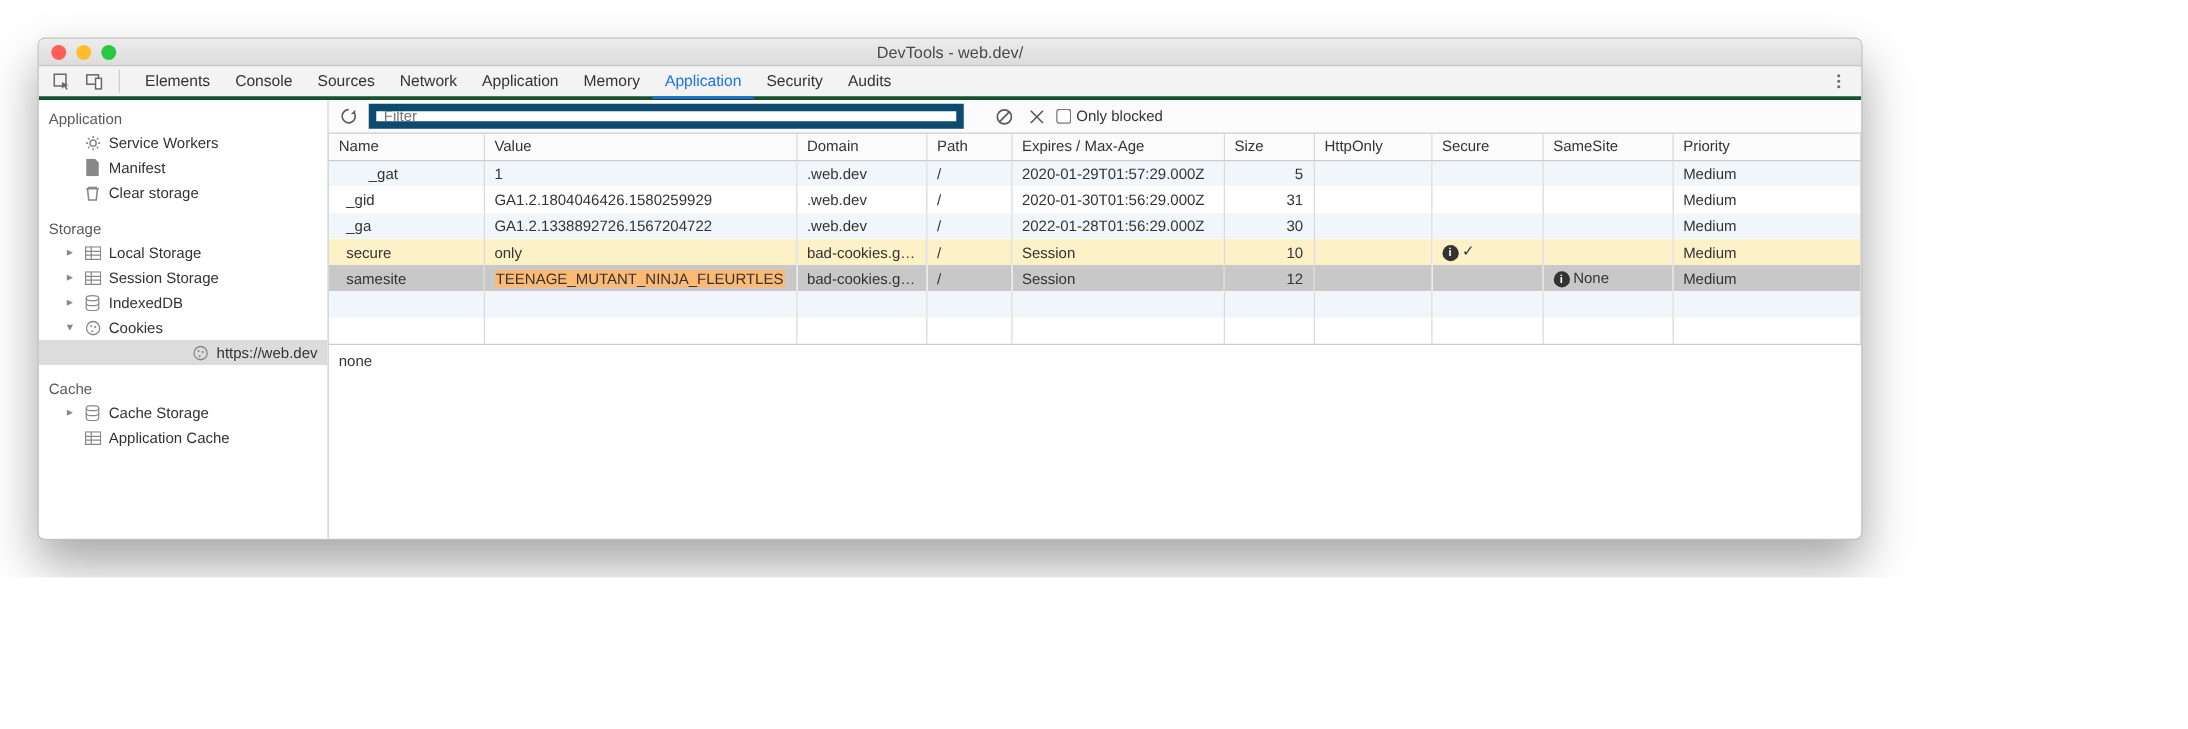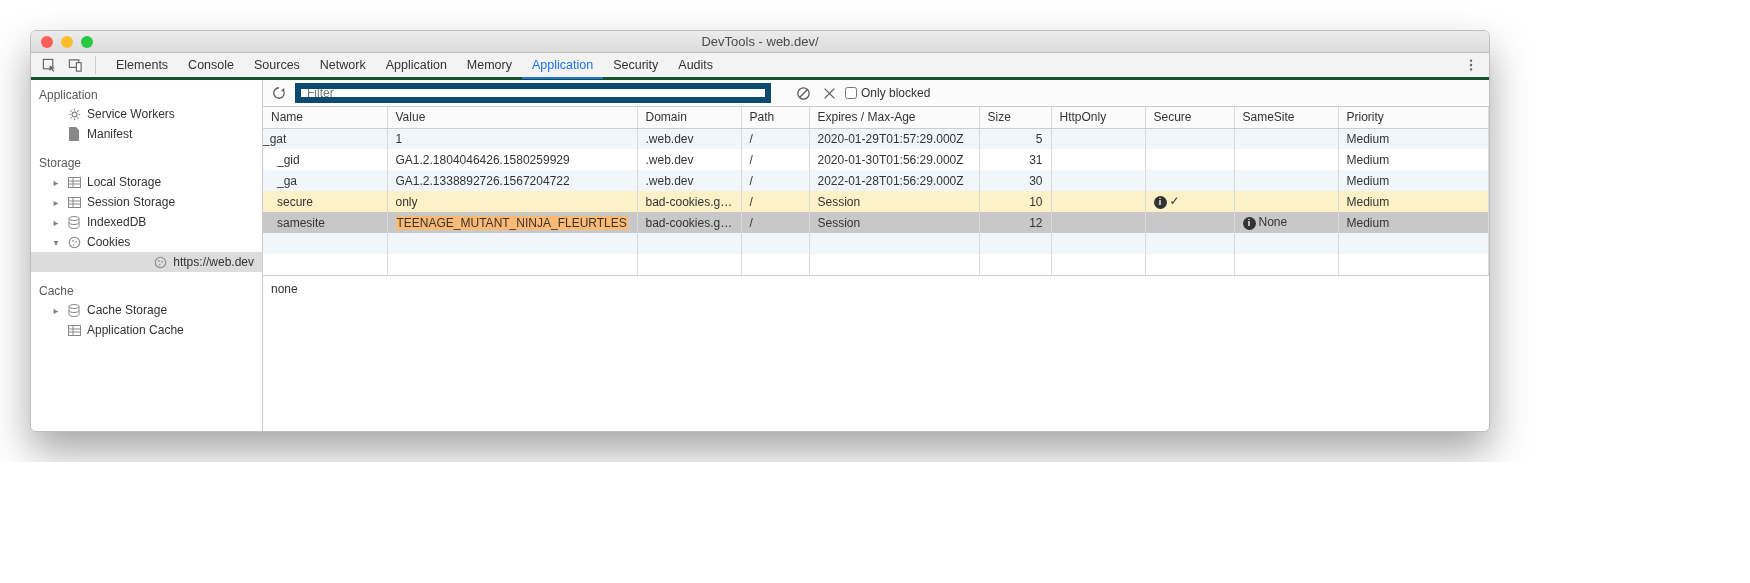--- a/index.html
+++ b/index.html
@@ -173,20 +173,29 @@
         </div>
         <div class="sb-item">
           <span class="sb-caret"></span>
           <span class="sb-icon">
             <svg width="12" height="14" viewBox="0 0 12 14">
               <path d="M1 0h7l3 3v11H1z" fill="#888"></path>
             </svg>
           </span>
           <span>Manifest</span>
         </div>
+        <div class="sb-item">
+          <span class="sb-caret"></span>
+          <span class="sb-icon">
+            <svg width="12" height="13" viewBox="0 0 12 13">
+              <path d="M1 3h10M3 3V2h6v1M2 3l1 9h6l1-9" fill="none" stroke="#888" stroke-width="1.3"></path>
+            </svg>
+          </span>
+          <span>Clear storage</span>
+        </div>
         <div style="height: 8px;"></div>
         <div class="sb-section">Storage</div>
         <div class="sb-item">
           <span class="sb-caret">▸</span>
           <span class="sb-icon">
             <svg width="13" height="11" viewBox="0 0 13 11">
               <rect x="0.5" y="0.5" width="12" height="10" fill="none" stroke="#888"></rect>
               <line x1="0" y1="4" x2="13" y2="4" stroke="#888"></line>
               <line x1="0" y1="7" x2="13" y2="7" stroke="#888"></line>
               <line x1="5" y1="0" x2="5" y2="11" stroke="#888"></line>
@@ -319,21 +328,21 @@
                 <th>Expires / Max-Age</th>
                 <th>Size</th>
                 <th>HttpOnly</th>
                 <th>Secure</th>
                 <th>SameSite</th>
                 <th>Priority</th>
               </tr>
             </thead>
           <tbody id="tbody">
               <tr class="zebra">
-                <td style="padding-left:0">_gat</td>
+                <td style="padding-left:32px">_gat</td>
                 <td class="valcell">1</td>
                 <td>.web.dev</td>
                 <td>/</td>
                 <td>2020-01-29T01:57:29.000Z</td>
                 <td class="num">5</td>
                 <td></td>
                 <td></td>
                 <td></td>
                 <td>Medium</td>
               </tr>

